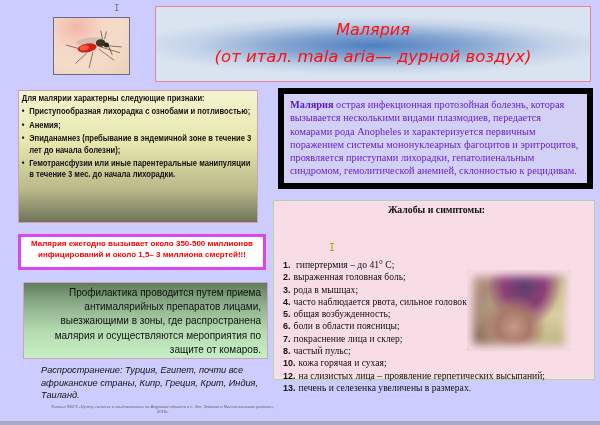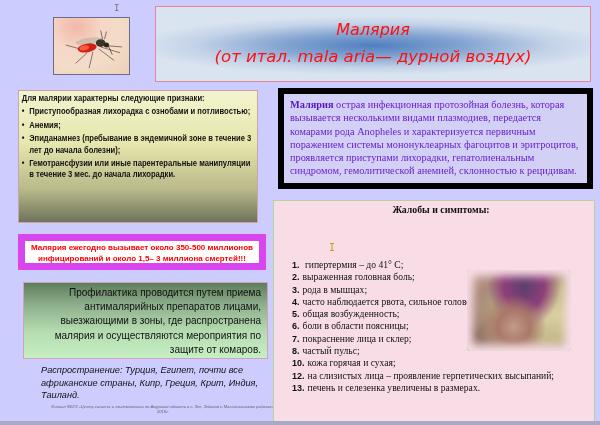--- a/index.html
+++ b/index.html
@@ -66,21 +66,21 @@
     font-family: "Liberation Serif", serif;
     font-size: 10.3px;
     line-height: 13.3px;
     color: #6a1fd0;
   }
   .def-box b { font-weight: bold; color: #5a14c8; }
   
   .stats-box {
     position: absolute; left: 18px; top: 234px; width: 248px; height: 36px;
     background: #ffffff;
-    border: 7px solid #d946ef;
+    border: 3px solid #d946ef;
     padding: 2px 4px 0 4px;
     text-align: center;
     font-family: "Liberation Sans", sans-serif;
     font-weight: bold;
     font-size: 8px;
     line-height: 10.5px;
     color: #ff0000;
   }
   
   .prev-box {
@@ -108,24 +108,24 @@
     position: absolute; left: 48px; top: 404px; width: 230px;
     text-align: center;
     font-family: "Liberation Sans", sans-serif;
     font-style: italic;
     font-size: 4px;
     line-height: 5px;
     color: #666;
   }
   
   .sym-box {
-    position: absolute; left: 273px; top: 200px; width: 322px; height: 226px;
+    position: absolute; left: 273px; top: 200px; width: 322px; height: 180px;
     background: #f8dde6;
     border: 1px solid #b5d4a2;
-    padding: 3px 4px 0 18px;
+    padding: 3px 4px 0 9px;
     font-family: "Liberation Serif", serif;
     font-size: 9.6px;
     line-height: 12.3px;
     color: #111;
   }
   .sym-box .sym-title { text-align: center; font-weight: bold; font-size: 9.8px; line-height: 11px; }
   .sym-box ol { list-style: none; margin-top: 44px; }
   .sym-box li { white-space: nowrap; }
   .sym-box li .num { font-family: "Liberation Sans", sans-serif; font-weight: bold; font-size: 9px; }
   .sym-box li .gap { display: inline-block; width: 3px; }

